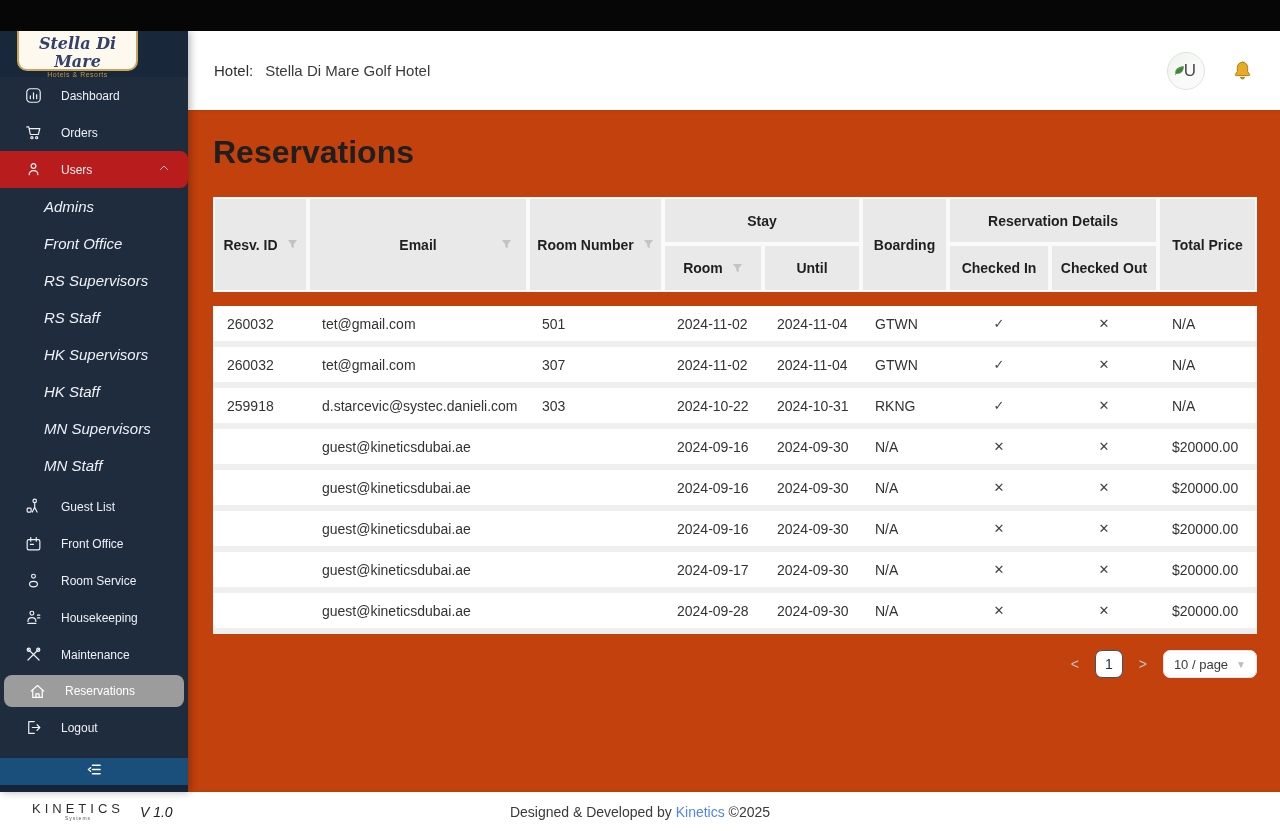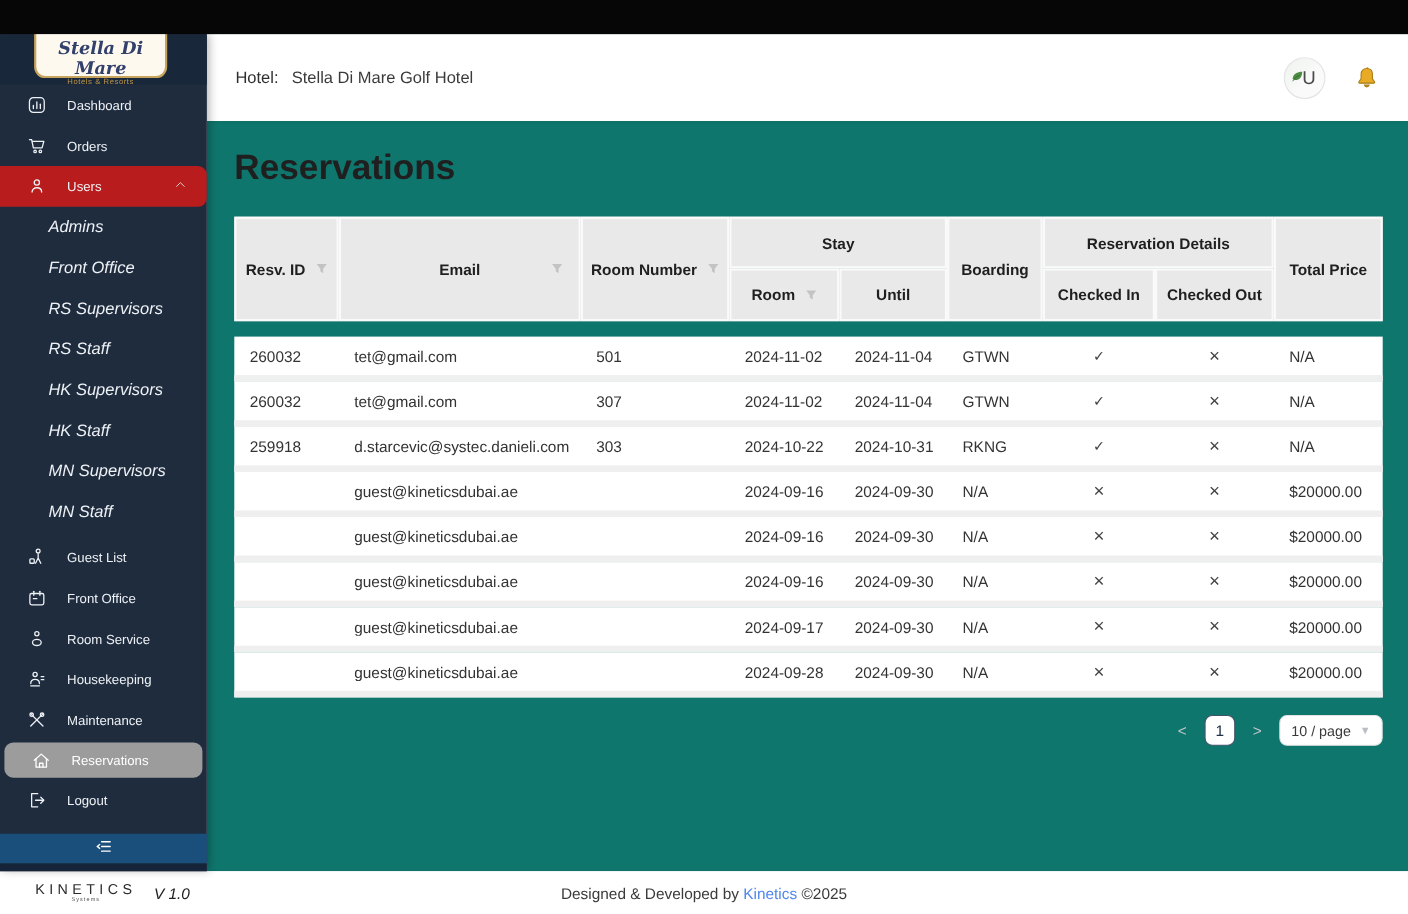--- a/index.html
+++ b/index.html
@@ -9,21 +9,21 @@
   
   .topbar { height:31px; background:#060606; width:100%; position:relative; z-index:5; }
 
   
   .app { display:flex; height:761px; }
 
   
   .sidebar { width:188px; background:#1e2c3e; color:#eef1f5; display:flex; flex-direction:column;
              position:relative; z-index:3; box-shadow:2px 0 8px rgba(0,0,0,.3); }
   .logo-block { height:46px; position:relative; overflow:hidden; background:#19273a; flex:none; }
-  .logo-card { position:absolute; top:-26px; left:31px; width:121px; height:66px; background:#fdf9ef;
+  .logo-card { position:absolute; top:-26px; left:17px; width:121px; height:66px; background:#fdf9ef;
                border:2px solid #c8a45c; border-radius:10px; text-align:center; padding-top:28px; }
   .logo-title { font-family:"DejaVu Serif", serif; font-style:italic; font-weight:bold;
                 font-size:16px; color:#32406b; line-height:18px; }
   .logo-sub { font-size:7px; color:#bd9746; letter-spacing:.5px; }
 
   .nav { flex:1; overflow:hidden; }
   .nav-item { height:37px; display:flex; align-items:center; padding-left:24px; gap:18px;
               font-size:12px; cursor:pointer; color:#eef1f5; }
   .nav-item .ic { width:19px; height:19px; flex:none; display:flex; align-items:center; justify-content:center; }
   .nav-item svg { width:19px; height:19px; stroke:#eef1f5; fill:none; stroke-width:1.5;
@@ -35,21 +35,21 @@
   .lower { margin-top:4px; }
   .nav-item.active { background:#9c9c9c; border-radius:8px; margin:2px 4px; height:32px; color:#fff; }
   .nav-item.active svg { stroke:#fff; }
 
   .collapse-bar { height:27px; background:#1b4f7b; display:flex; align-items:center; justify-content:center;
                   cursor:pointer; flex:none; }
   .collapse-bar svg { width:17px; height:17px; stroke:#fff; fill:none; stroke-width:1.8; stroke-linecap:round; }
   .sidebar-bottom-strip { height:7px; background:#16243a; flex:none; }
 
   
-  .main { flex:1; display:flex; flex-direction:column; background:#0f766e; }
+  .main { flex:1; display:flex; flex-direction:column; background:#c2410c; }
   .header { height:79px; background:#fff; display:flex; align-items:center; padding:0 26px;
             box-shadow:0 1px 3px rgba(0,0,0,.06); position:relative; z-index:2; }
   .hotel-line { font-size:15px; color:#3a3a3a; display:flex; gap:12px; }
   .hotel-line .lbl { color:#2f2f2f; }
   .header-right { margin-left:auto; display:flex; align-items:center; gap:26px; }
   .avatar { width:38px; height:38px; border-radius:50%; border:1px solid #e2e2e2;
             background:linear-gradient(135deg,#eef3ec 0%,#fafafa 60%); position:relative;
             display:flex; align-items:center; justify-content:center; cursor:pointer; }
   .avatar .leaf { position:absolute; left:5px; top:10px; }
   .avatar .letter { font-size:17px; color:#4a4a4a; margin-left:8px; }

